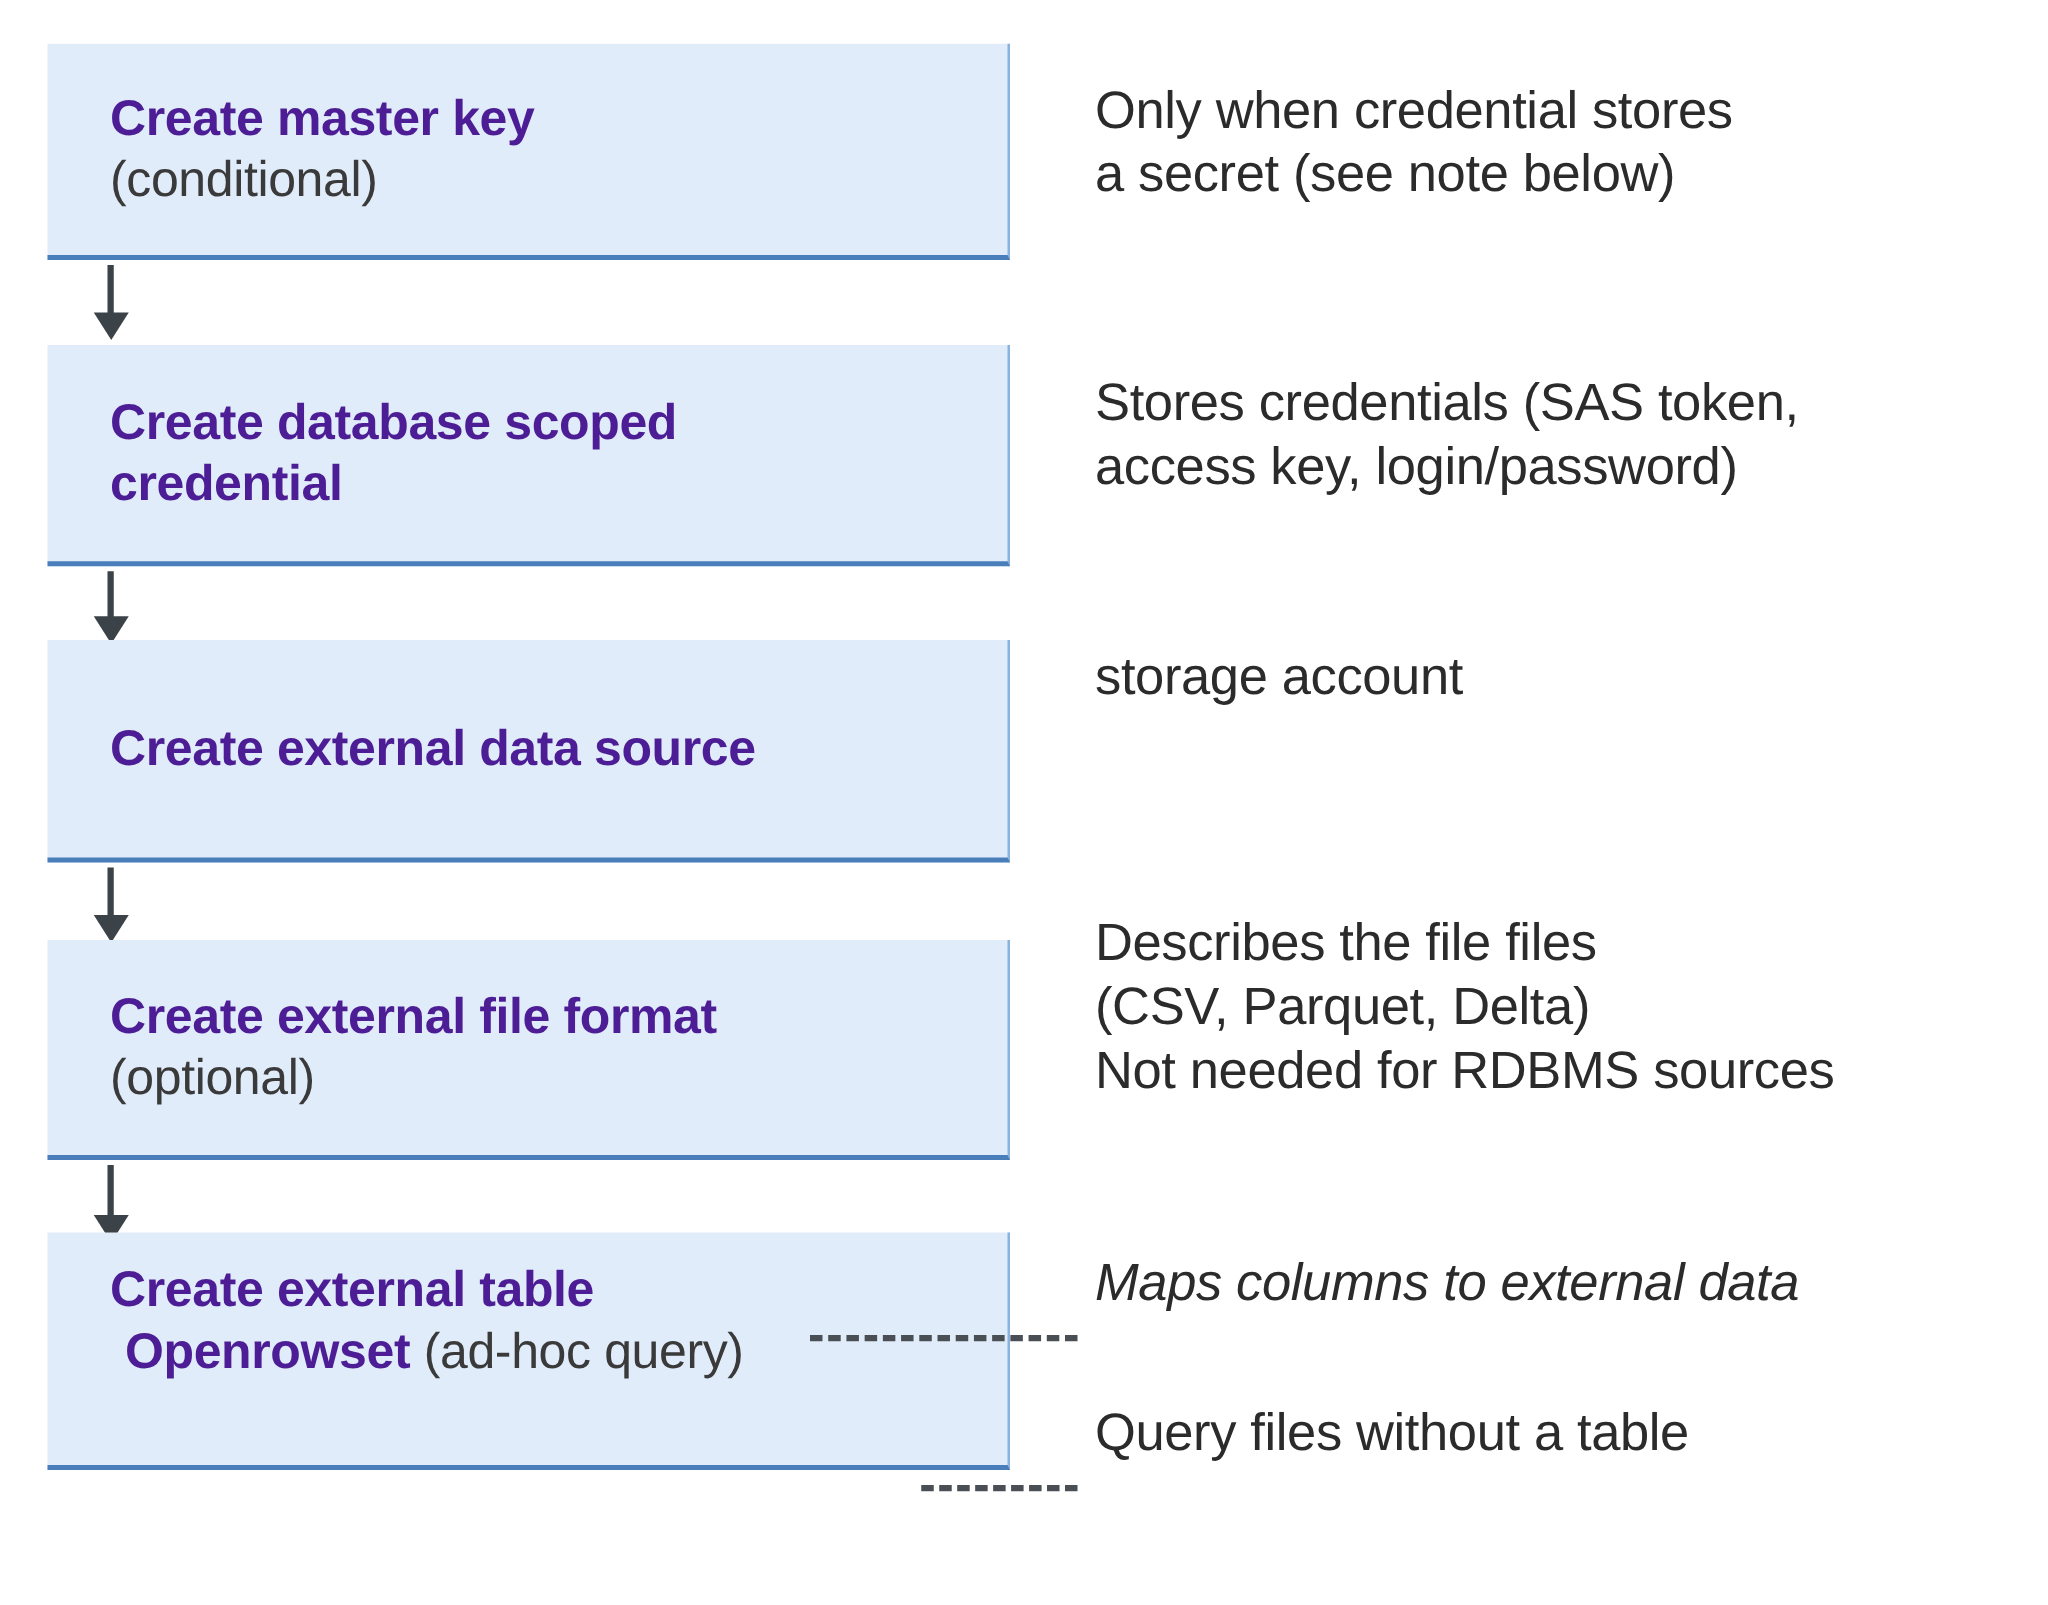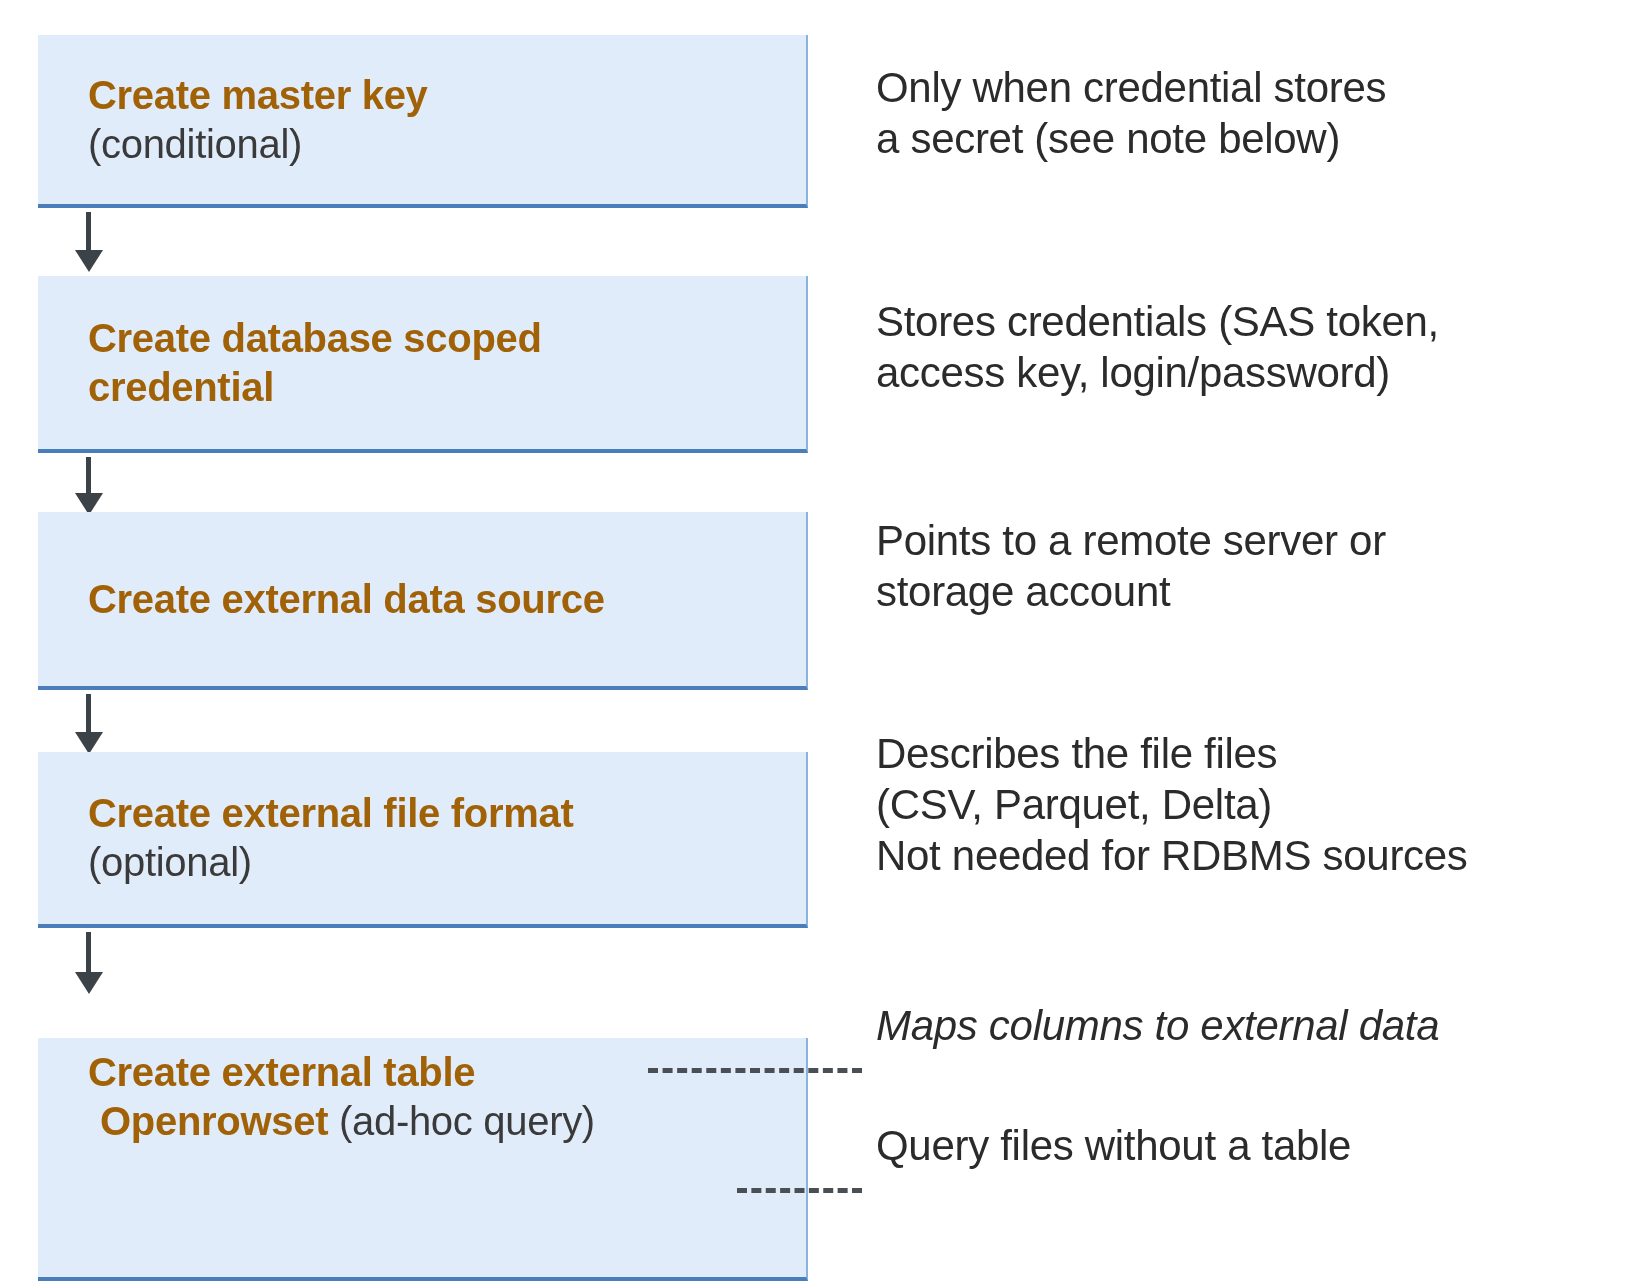--- a/index.html
+++ b/index.html
@@ -33,21 +33,21 @@
     flex-direction: column;
     justify-content: center;
     padding-left: 50px;
     padding-right: 14px;
   }
   .step-title {
     font-weight: bold;
     font-size: 40px;
     line-height: 1.22;
     letter-spacing: -0.3px;
-    color: #a16207;
+    color: #4c1d95;
   }
   .step-sub {
     font-weight: normal;
     font-size: 40px;
     line-height: 1.22;
     letter-spacing: -0.3px;
     color: #3a3a3a;
   }
 
   
@@ -130,41 +130,40 @@
   <div class="step-box" style="top:512px; height:178px;">
     <div class="step-title">Create external data source</div>
   </div>
 
   <div class="arrow" style="top:694px; height:60px;">
     <div class="shaft" style="height:40px;"></div>
     <div class="head" style="top:38px;"></div>
   </div>
 
   <div class="note" style="top:515px;">
-    <div>Points to a remote server or</div>
     <div>storage account</div>
   </div>
 
   <div class="step-box" style="top:752px; height:176px;">
     <div class="step-title">Create external file format</div>
     <div class="step-sub">(optional)</div>
   </div>
 
   <div class="arrow" style="top:932px; height:62px;">
     <div class="shaft" style="height:42px;"></div>
     <div class="head" style="top:40px;"></div>
   </div>
 
   <div class="note" style="top:728px;">
     <div>Describes the file files</div>
     <div>(CSV, Parquet, Delta)</div>
     <div>Not needed for RDBMS sources</div>
   </div>
 
-  <div class="step-box" style="top:1038px; height:243px; justify-content:flex-start; padding-top:10px;">
+  <div class="step-box" style="top:986px; height:190px; justify-content:flex-start; padding-top:22px;">
     <div class="step-title">Create external table</div>
     <div>
       <span class="step-title" style="display:inline;margin-left:12px;">Openrowset</span><span class="step-sub" style="display:inline;"> (ad-hoc query)</span>
     </div>
   </div>
 
   <div class="dashed" style="left:648px; top:1068px; width:214px;"></div>
 
   <div class="dashed" style="left:737px; top:1188px; width:125px;"></div>
 

